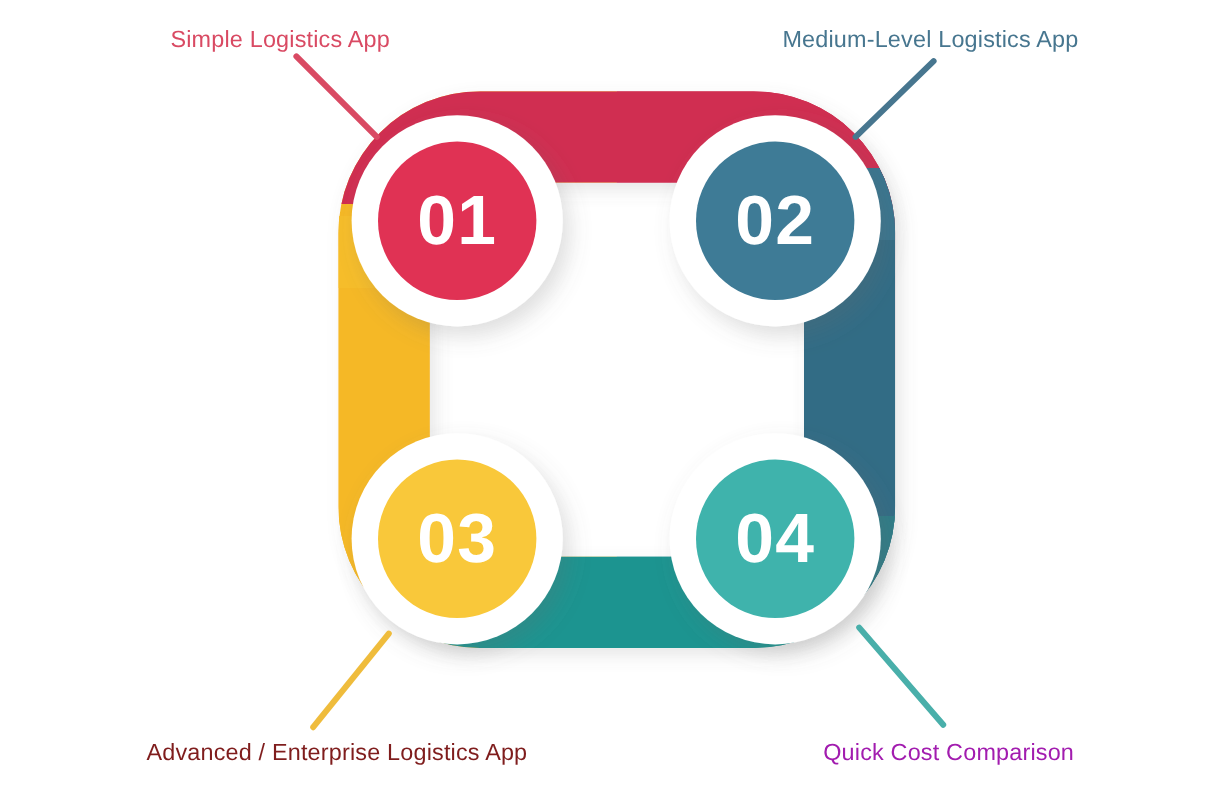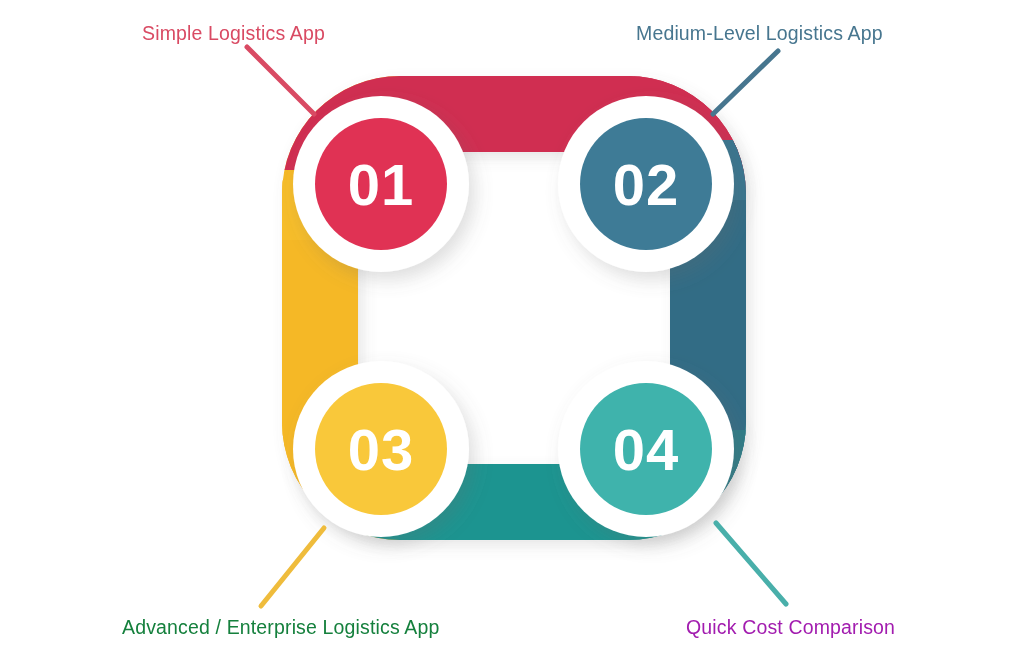--- a/index.html
+++ b/index.html
@@ -28,22 +28,22 @@
     position: absolute;
     font-family: "Liberation Sans", sans-serif;
     font-size: 19.5px;
     font-weight: 500;
     letter-spacing: 0.15px;
     white-space: nowrap;
     line-height: 1;
   }
 
   #label-01 { left: 142px;  top: 24px;  color: #D94A63; text-align: center; }
-  #label-02 { left: 636px;  top: 24px;  color: #47768F; }
-  #label-03 { left: 122px;  top: 618px; color: #15803d; }
+  #label-02 { left: 652px;  top: 24px;  color: #47768F; }
+  #label-03 { left: 122px;  top: 618px; color: #7f1d1d; }
   #label-04 { left: 686px;  top: 618px; color: #a21caf; }
 
   .num {
     font-family: "Liberation Sans", sans-serif;
     font-size: 58px;
     font-weight: bold;
     fill: #ffffff;
     letter-spacing: 1px;
   }
 </style>

